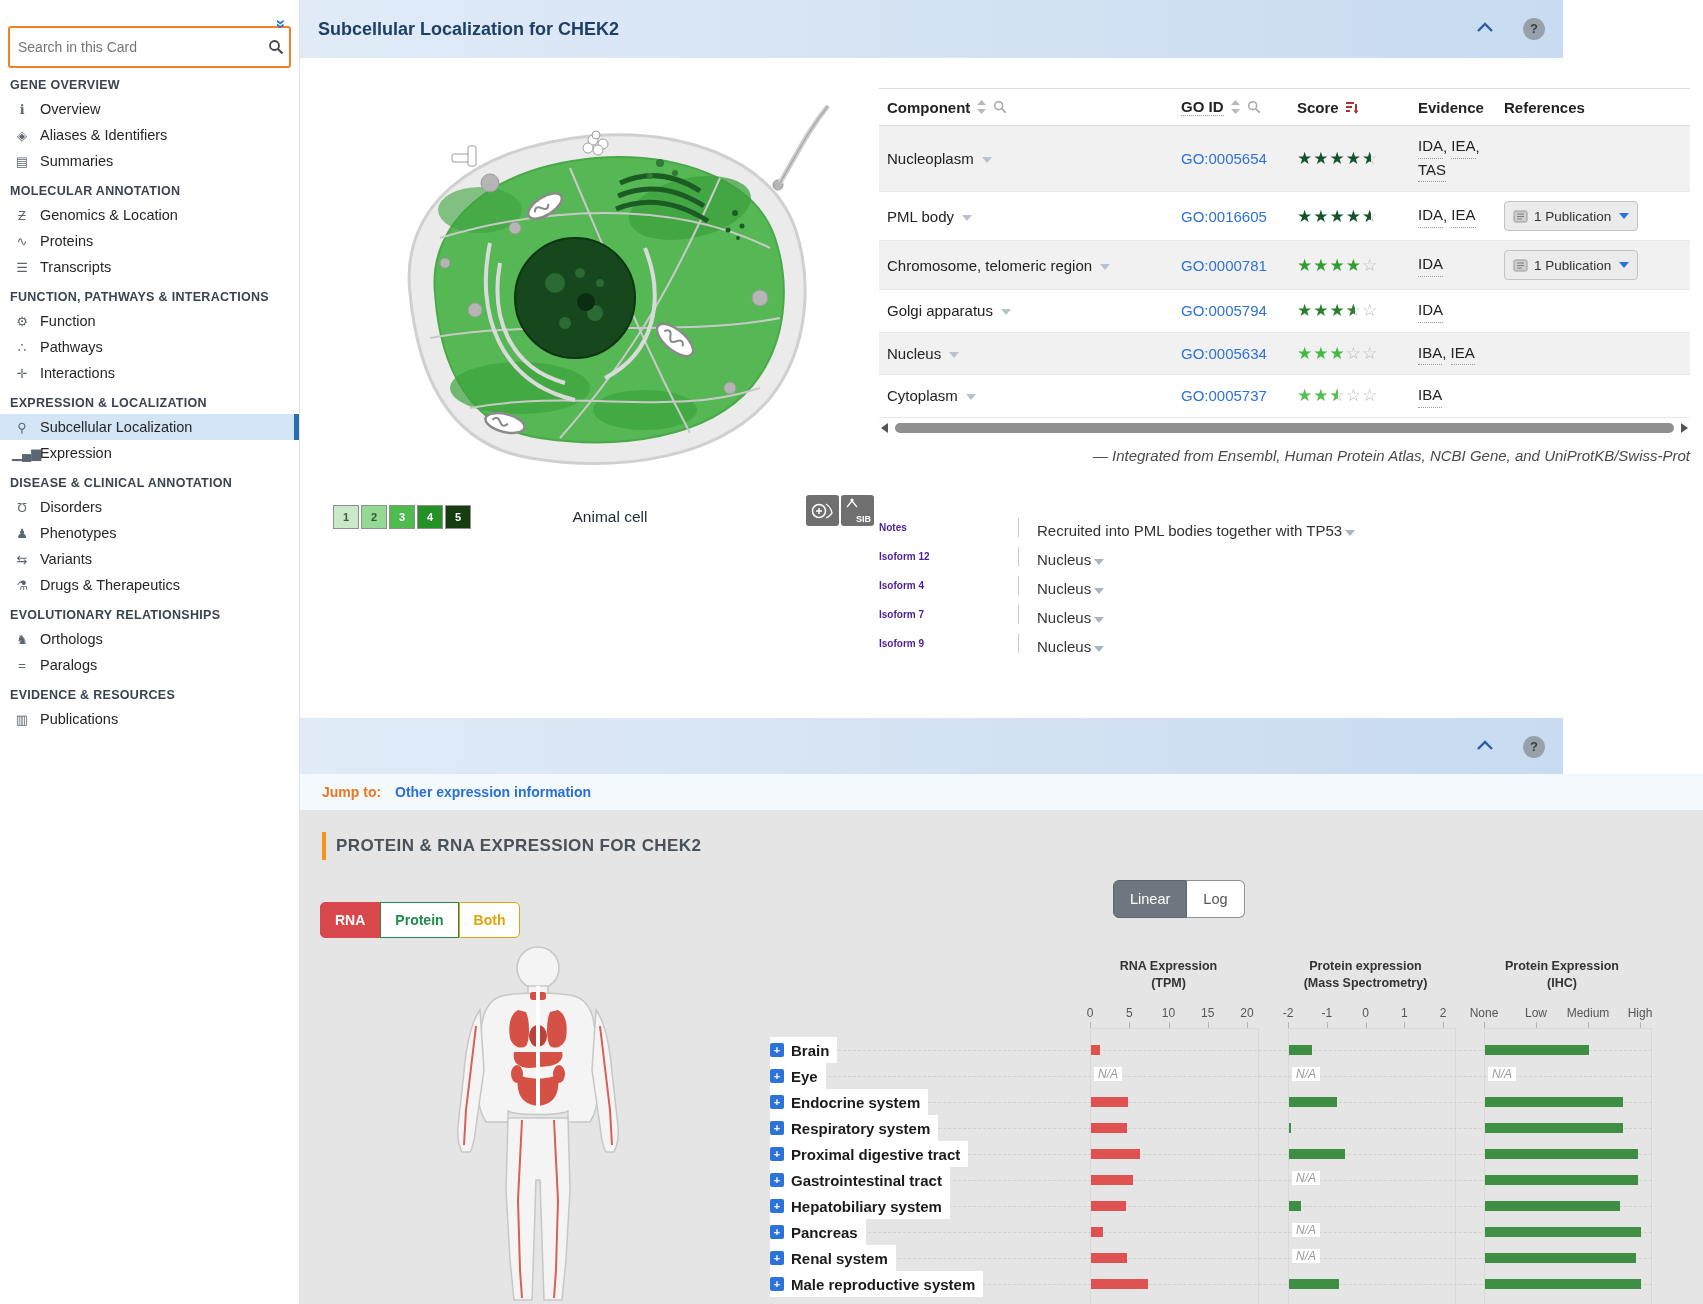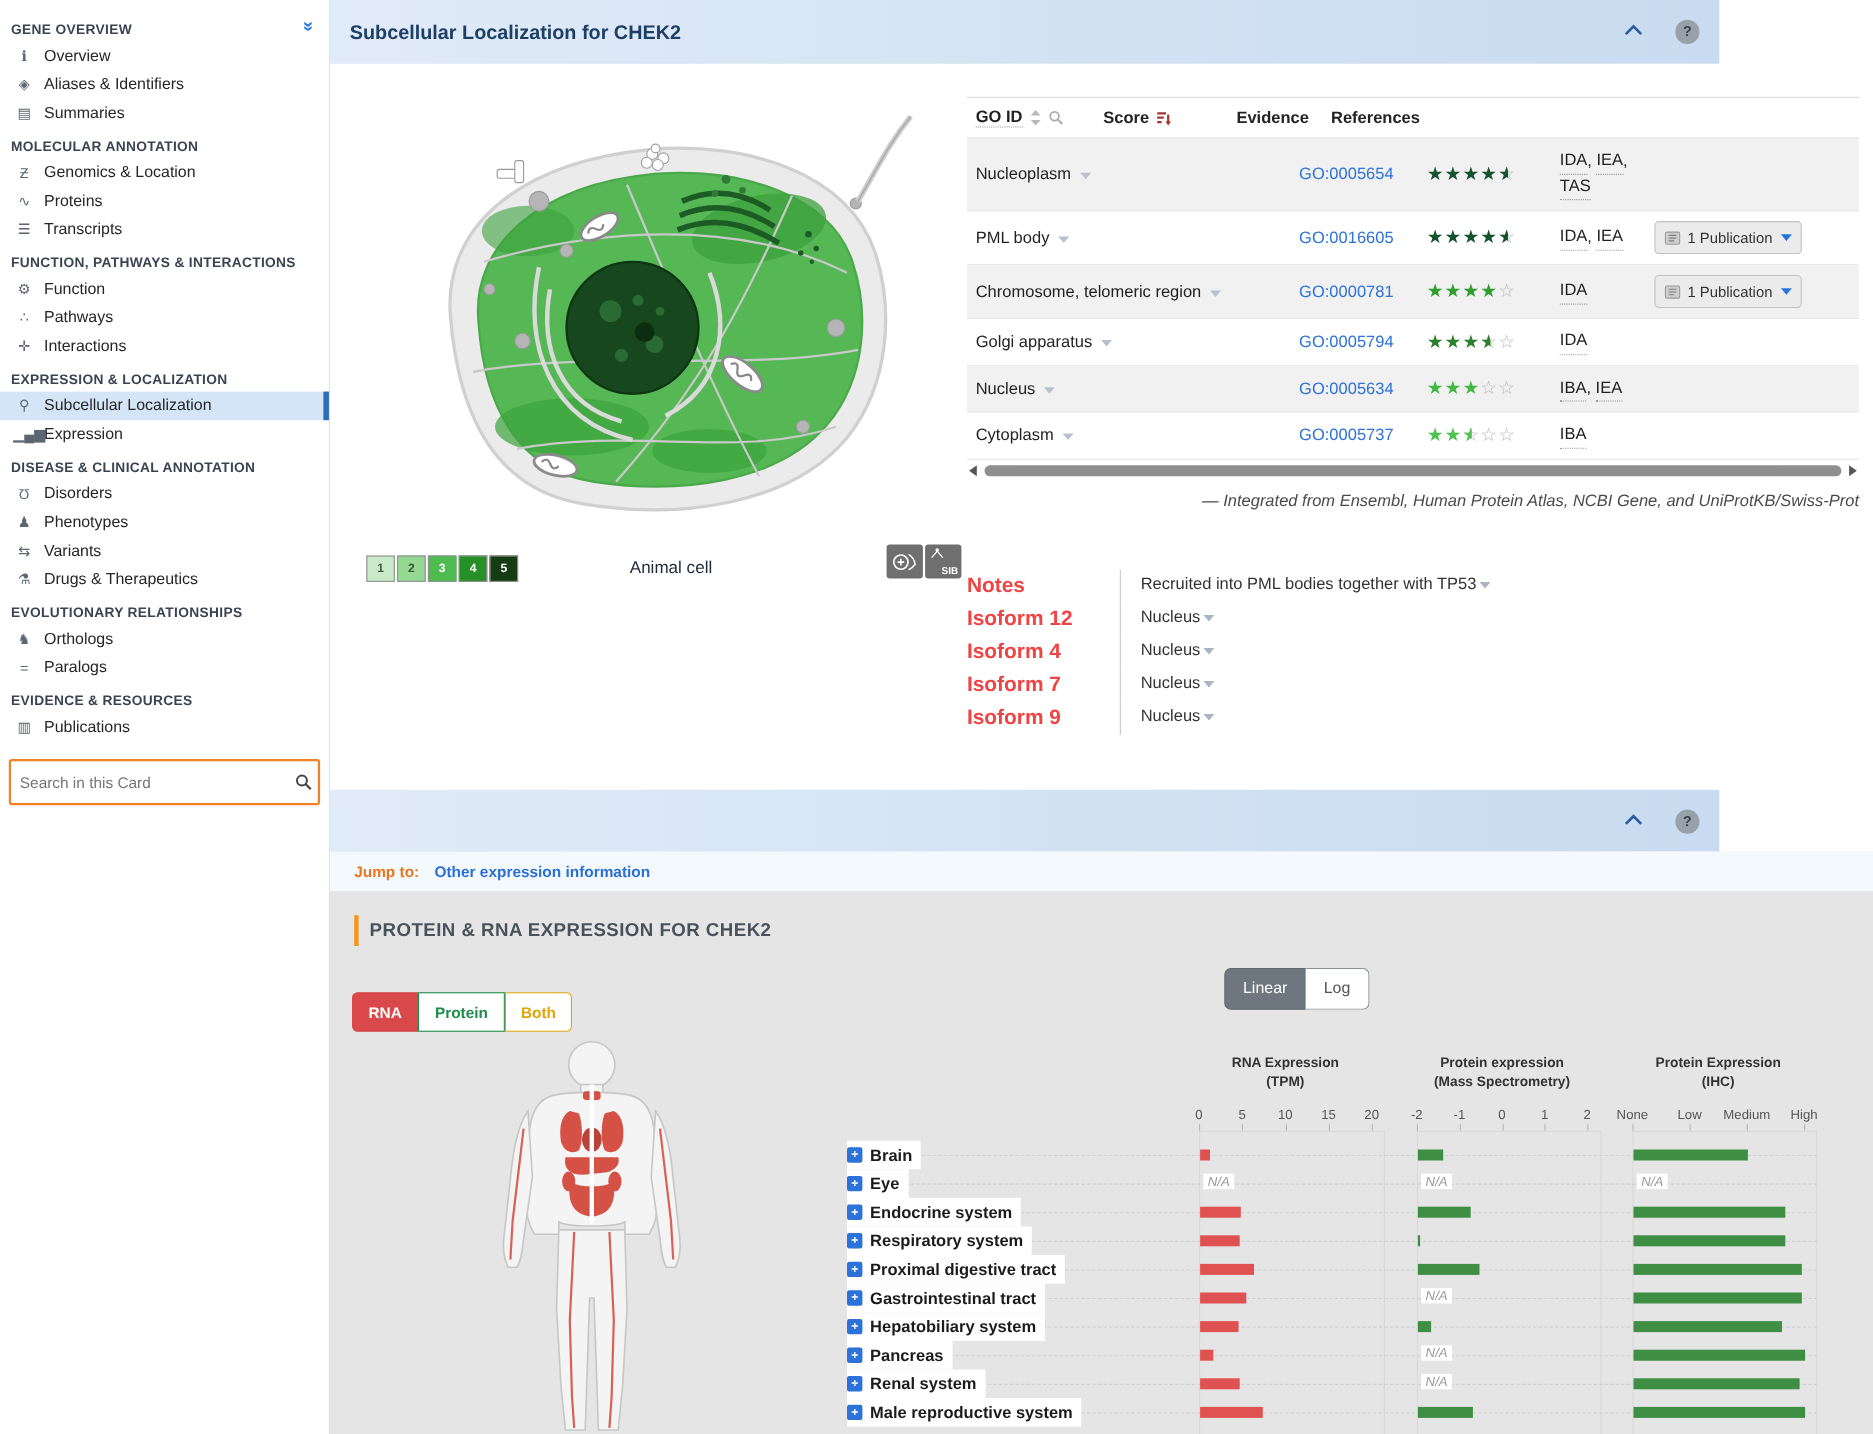--- a/index.html
+++ b/index.html
@@ -77,21 +77,21 @@
   #tbl-scrollbar{height:14px;margin-top:3px;position:relative;}
   #tbl-scrollbar .arrow{position:absolute;top:2px;width:0;height:0;border-top:5px solid transparent;
                         border-bottom:5px solid transparent;cursor:pointer;}
   #tbl-scrollbar .left{left:2px;border-right:7px solid #555;}
   #tbl-scrollbar .right{right:2px;border-left:7px solid #555;}
   #tbl-thumb{position:absolute;left:16px;right:16px;top:2px;height:10px;background:#8f8f8f;border-radius:5px;cursor:pointer;}
   #source-note{margin-top:12px;text-align:right;font-style:italic;font-size:15px;color:#4a4a4a;}
   
   #annotations{position:absolute;left:579px;top:460px;width:811px;}
   .ann-row{display:flex;min-height:29px;align-items:flex-start;}
-  .ann-label{width:140px;flex:0 0 140px;font-weight:bold;font-size:19px;color:#ef4444;
+  .ann-label{width:140px;flex:0 0 140px;font-weight:bold;font-size:10px;color:#4c1d95;
              border-right:1px solid #c9c9c9;padding:4px 0;box-sizing:border-box;}
   .ann-val{padding:4px 0 4px 18px;font-size:15px;color:#333;}
   .ann-caret{display:inline-block;width:0;height:0;border-left:5px solid transparent;
              border-right:5px solid transparent;border-top:6px solid #a9b6c2;margin:0 3px;cursor:pointer;}
   
   #card2-header{top:718px;height:56px;}
   #jump-bar{position:absolute;left:300px;top:774px;width:1403px;height:36px;background:#f4f9fd;
             border-bottom:1px solid #e4edf5;font-size:14px;line-height:36px;}
   #jump-label{color:#e87722;font-weight:bold;margin-left:22px;}
   #jump-link{color:#2a6fd6;font-weight:bold;margin-left:10px;cursor:pointer;text-decoration:none;}
@@ -125,110 +125,110 @@
   .bar{position:absolute;top:8px;height:10px;}
   .na{position:absolute;top:4px;font-size:12px;font-style:italic;color:#9a9a9a;background:#fff;padding:0 4px;z-index:1;}
   
   .sort-updown{cursor:pointer;} .th-mag{cursor:pointer;}
 </style>
 </head>
 <body>
 
 <div id="sidebar">
   <span id="sb-collapse">»</span>
-  <div id="sb-sections">
-      <div class="sb-section-title">GENE OVERVIEW</div>
-      <div class="sb-item">
-        <span class="sb-ico">ℹ</span>
-        <span>Overview</span>
-      </div>
-      <div class="sb-item">
-        <span class="sb-ico">◈</span>
-        <span>Aliases &amp; Identifiers</span>
-      </div>
-      <div class="sb-item">
-        <span class="sb-ico">▤</span>
-        <span>Summaries</span>
-      </div>
-      <div class="sb-section-title">MOLECULAR ANNOTATION</div>
-      <div class="sb-item">
-        <span class="sb-ico">Ƶ</span>
-        <span>Genomics &amp; Location</span>
-      </div>
-      <div class="sb-item">
-        <span class="sb-ico">∿</span>
-        <span>Proteins</span>
-      </div>
-      <div class="sb-item">
-        <span class="sb-ico">☰</span>
-        <span>Transcripts</span>
-      </div>
-      <div class="sb-section-title">FUNCTION, PATHWAYS &amp; INTERACTIONS</div>
-      <div class="sb-item">
-        <span class="sb-ico">⚙</span>
-        <span>Function</span>
-      </div>
-      <div class="sb-item">
-        <span class="sb-ico">∴</span>
-        <span>Pathways</span>
-      </div>
-      <div class="sb-item">
-        <span class="sb-ico">✛</span>
-        <span>Interactions</span>
-      </div>
-      <div class="sb-section-title">EXPRESSION &amp; LOCALIZATION</div>
-      <div class="sb-item active">
-        <span class="sb-ico">⚲</span>
-        <span>Subcellular Localization</span>
-      </div>
-      <div class="sb-item">
-        <span class="sb-ico">▁▄▆</span>
-        <span>Expression</span>
-      </div>
-      <div class="sb-section-title">DISEASE &amp; CLINICAL ANNOTATION</div>
-      <div class="sb-item">
-        <span class="sb-ico">Ʊ</span>
-        <span>Disorders</span>
-      </div>
-      <div class="sb-item">
-        <span class="sb-ico">♟</span>
-        <span>Phenotypes</span>
-      </div>
-      <div class="sb-item">
-        <span class="sb-ico">⇆</span>
-        <span>Variants</span>
-      </div>
-      <div class="sb-item">
-        <span class="sb-ico">⚗</span>
-        <span>Drugs &amp; Therapeutics</span>
-      </div>
-      <div class="sb-section-title">EVOLUTIONARY RELATIONSHIPS</div>
-      <div class="sb-item">
-        <span class="sb-ico">♞</span>
-        <span>Orthologs</span>
-      </div>
-      <div class="sb-item">
-        <span class="sb-ico">=</span>
-        <span>Paralogs</span>
-      </div>
-      <div class="sb-section-title">EVIDENCE &amp; RESOURCES</div>
-      <div class="sb-item">
-        <span class="sb-ico">▥</span>
-        <span>Publications</span>
-      </div>
-    </div>
   <div id="sb-search-box">
     <input id="sb-search-input" placeholder="Search in this Card" style="">
     <span class="mag-icon">
       <svg width="16" height="16" viewBox="0 0 16 16">
           <circle cx="6.5" cy="6.5" r="4.5" fill="none" stroke="#444" stroke-width="1.8"></circle>
           <line x1="10" y1="10" x2="14.5" y2="14.5" stroke="#444" stroke-width="2"></line>
         </svg>
     </span>
   </div>
+  <div id="sb-sections">
+      <div class="sb-section-title">GENE OVERVIEW</div>
+      <div class="sb-item">
+        <span class="sb-ico">ℹ</span>
+        <span>Overview</span>
+      </div>
+      <div class="sb-item">
+        <span class="sb-ico">◈</span>
+        <span>Aliases &amp; Identifiers</span>
+      </div>
+      <div class="sb-item">
+        <span class="sb-ico">▤</span>
+        <span>Summaries</span>
+      </div>
+      <div class="sb-section-title">MOLECULAR ANNOTATION</div>
+      <div class="sb-item">
+        <span class="sb-ico">Ƶ</span>
+        <span>Genomics &amp; Location</span>
+      </div>
+      <div class="sb-item">
+        <span class="sb-ico">∿</span>
+        <span>Proteins</span>
+      </div>
+      <div class="sb-item">
+        <span class="sb-ico">☰</span>
+        <span>Transcripts</span>
+      </div>
+      <div class="sb-section-title">FUNCTION, PATHWAYS &amp; INTERACTIONS</div>
+      <div class="sb-item">
+        <span class="sb-ico">⚙</span>
+        <span>Function</span>
+      </div>
+      <div class="sb-item">
+        <span class="sb-ico">∴</span>
+        <span>Pathways</span>
+      </div>
+      <div class="sb-item">
+        <span class="sb-ico">✛</span>
+        <span>Interactions</span>
+      </div>
+      <div class="sb-section-title">EXPRESSION &amp; LOCALIZATION</div>
+      <div class="sb-item active">
+        <span class="sb-ico">⚲</span>
+        <span>Subcellular Localization</span>
+      </div>
+      <div class="sb-item">
+        <span class="sb-ico">▁▄▆</span>
+        <span>Expression</span>
+      </div>
+      <div class="sb-section-title">DISEASE &amp; CLINICAL ANNOTATION</div>
+      <div class="sb-item">
+        <span class="sb-ico">Ʊ</span>
+        <span>Disorders</span>
+      </div>
+      <div class="sb-item">
+        <span class="sb-ico">♟</span>
+        <span>Phenotypes</span>
+      </div>
+      <div class="sb-item">
+        <span class="sb-ico">⇆</span>
+        <span>Variants</span>
+      </div>
+      <div class="sb-item">
+        <span class="sb-ico">⚗</span>
+        <span>Drugs &amp; Therapeutics</span>
+      </div>
+      <div class="sb-section-title">EVOLUTIONARY RELATIONSHIPS</div>
+      <div class="sb-item">
+        <span class="sb-ico">♞</span>
+        <span>Orthologs</span>
+      </div>
+      <div class="sb-item">
+        <span class="sb-ico">=</span>
+        <span>Paralogs</span>
+      </div>
+      <div class="sb-section-title">EVIDENCE &amp; RESOURCES</div>
+      <div class="sb-item">
+        <span class="sb-ico">▥</span>
+        <span>Publications</span>
+      </div>
+    </div>
 </div>
 
 <div class="card-header" style="top:0;">
   <span class="card-title">Subcellular Localization for CHEK2</span>
   <span class="hdr-chevron">
     <svg width="16" height="11" viewBox="0 0 16 11">
         <polyline points="1,9 8,2 15,9" fill="none" stroke="#2a5d9f" stroke-width="2.4"></polyline>
       </svg>
   </span>
   <span class="help-badge">?</span>
@@ -323,20 +323,31 @@
     <svg width="14" height="12" viewBox="0 0 14 12" style="position:absolute;left:4px;top:3px;">
         <circle cx="7" cy="2" r="1.6" fill="#fff"></circle>
         <line x1="7" y1="3" x2="2" y2="9" stroke="#fff" stroke-width="1.2"></line>
         <line x1="7" y1="3" x2="12" y2="9" stroke="#fff" stroke-width="1.2"></line>
       </svg>
     <span>SIB</span>
   </div>
 
   <div id="go-table">
     <div class="thead" id="go-thead">
+        <div class="c-comp">
+          <span>Component</span>
+          <svg class="sort-updown" width="11" height="14" viewBox="0 0 11 14">
+            <polygon points="5.5,0 10,5 1,5" fill="#b9b9b9"></polygon>
+            <polygon points="5.5,14 10,9 1,9" fill="#b9b9b9"></polygon>
+          </svg>
+          <svg class="th-mag" width="14" height="14" viewBox="0 0 16 16">
+            <circle cx="6.5" cy="6.5" r="4.5" fill="none" stroke="#a9a9a9" stroke-width="1.8"></circle>
+            <line x1="10" y1="10" x2="14.5" y2="14.5" stroke="#a9a9a9" stroke-width="2"></line>
+          </svg>
+        </div>
         <div class="c-go">
           <span class="dotted">GO ID</span>
           <svg class="sort-updown" width="11" height="14" viewBox="0 0 11 14">
             <polygon points="5.5,0 10,5 1,5" fill="#b9b9b9"></polygon>
             <polygon points="5.5,14 10,9 1,9" fill="#b9b9b9"></polygon>
           </svg>
           <svg class="th-mag" width="14" height="14" viewBox="0 0 16 16">
             <circle cx="6.5" cy="6.5" r="4.5" fill="none" stroke="#a9a9a9" stroke-width="1.8"></circle>
             <line x1="10" y1="10" x2="14.5" y2="14.5" stroke="#a9a9a9" stroke-width="2"></line>
           </svg>

